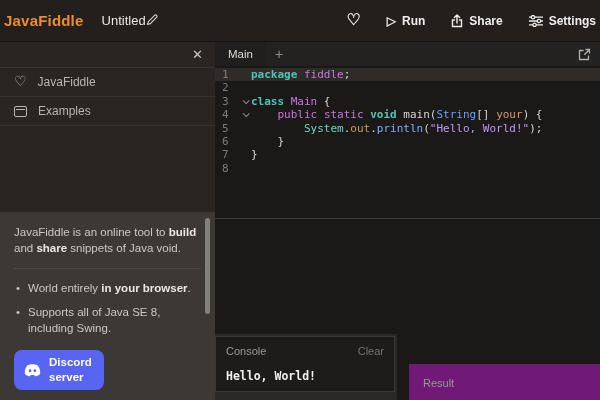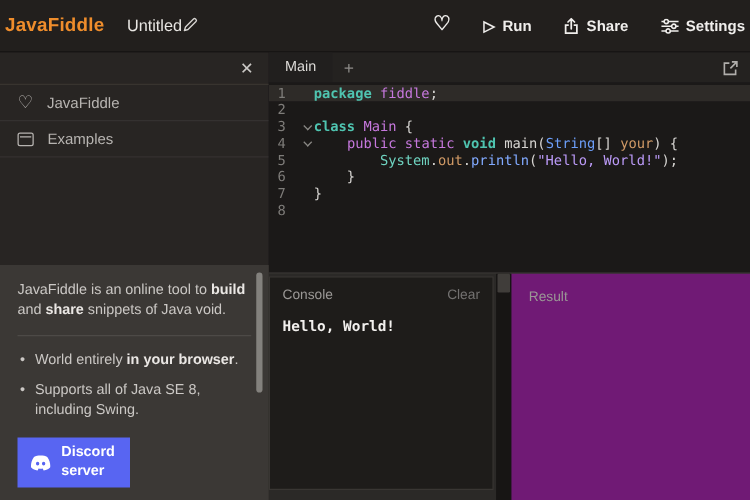--- a/index.html
+++ b/index.html
@@ -40,21 +40,21 @@
   .win-icon::before { content:""; position:absolute; left:1px; right:1px; top:2px; border-top:1.5px solid #b7b4b1; }
   .sb-spacer { flex:1; }
   .sb-info { flex:0 0 168px; background:#3b3835; padding:12px 14px 10px 14px; position:relative;
              font-size:11.5px; line-height:1.45; color:#cbc8c5; }
   .sb-info b { color:#eae7e4; }
   .sb-info hr { border:none; border-top:1px solid #4d4a47; margin:11px 0 11px 0; }
   .sb-info ul { list-style:none; }
   .sb-info li { position:relative; padding-left:14px; margin-bottom:7px; }
   .sb-info li::before { content:"\2022"; position:absolute; left:2px; }
   .sb-buttons { display:flex; align-items:stretch; gap:14px; margin-top:13px; }
-  .discord-btn { background:var(--discord); border-radius:0; padding:5px 12px 5px 10px;
+  .discord-btn { background:var(--discord); border-radius:8px; padding:5px 12px 5px 10px;
                  display:flex; align-items:center; gap:8px; color:#fff; }
   .btn-lines { display:flex; flex-direction:column; text-align:left;
                font-size:11.5px; font-weight:bold; line-height:1.3; color:#fff; }
   .viewsource-btn { display:flex; align-items:center; gap:8px; color:#fff; }
   .gh-icon { width:15px; height:15px; border:2px solid #fff; border-radius:50%; position:relative; flex:0 0 15px; }
   .gh-icon::before { content:""; position:absolute; left:3.5px; bottom:-2px; width:4px; height:6px;
                      background:#fff; border-radius:2px 2px 0 0; }
   .sb-scrollthumb { position:absolute; right:5px; top:6px; width:5px; height:96px;
                     background:#83817d; border-radius:3px; }
 
@@ -78,21 +78,21 @@
   .tk-kw { color:var(--c-kw); font-weight:bold; }
   .tk-mg { color:var(--c-mg); font-weight:normal; }
   .tk-ty { color:var(--c-ty); }
   .tk-cl { color:var(--c-cl); }
   .tk-va { color:var(--c-va); }
   .tk-fn { color:var(--c-fn); }
   .tk-st { color:var(--c-st); }
   .tk-pl { color:var(--c-pl); }
 
   
-  .bottom { flex:1; display:flex; min-height:0; }
+  .bottom { flex:1; display:flex; min-height:0;align-items:flex-end; }
   .console-col { width:182px; flex:0 0 182px; background:#2b2927; display:flex; flex-direction:column; }
   .console-box { flex:1; margin:2px 2px 8px 0; border:1px solid #393633; background:#1e1c1a;
                  display:flex; flex-direction:column; }
   .panel-head { display:flex; align-items:center; justify-content:space-between; padding:8px 10px 4px 10px; }
   .panel-title { font-size:11px; color:#9b9896; }
   .clear-btn { font-size:11px; color:#737170; }
   .console-out { padding:8px 10px; font-family:"DejaVu Sans Mono", monospace;
                  font-size:11.5px; font-weight:bold; color:#f2f0ee; }
   .vdivider { width:12px; flex:0 0 12px; background:#171514; position:relative; cursor:col-resize; }
   .vgrip { position:absolute; top:0; left:1px; width:10px; height:15px; background:#403d3a; border-radius:1px; }

